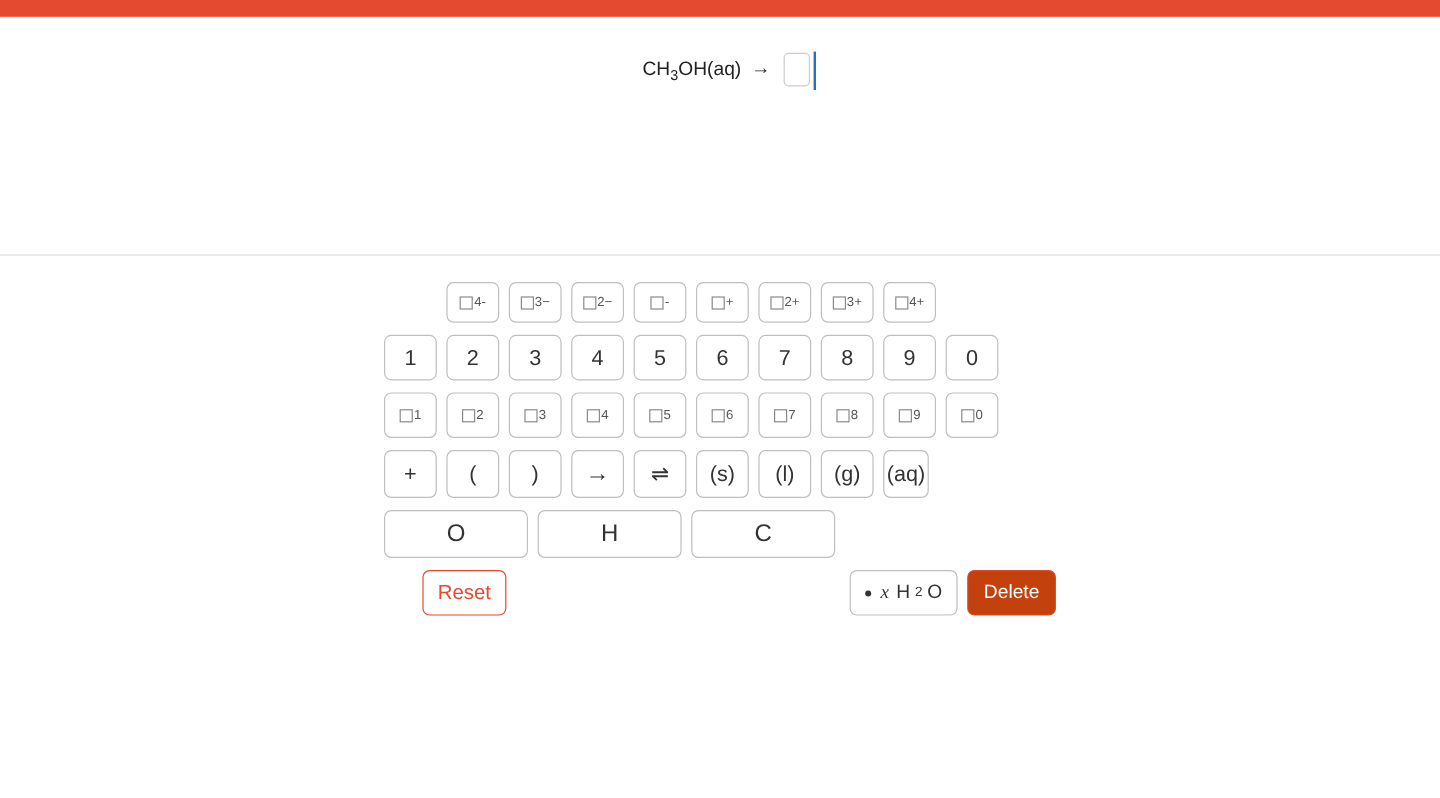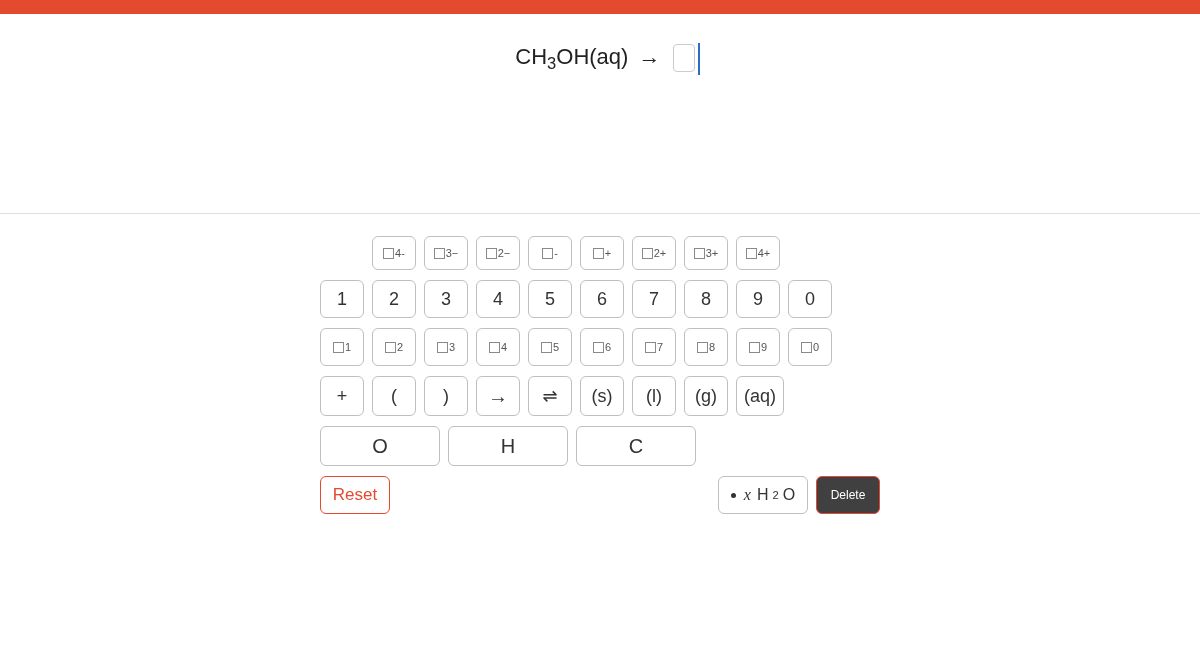--- a/index.html
+++ b/index.html
@@ -24,21 +24,21 @@
     padding-left: 10px;
   }
   .question-text {
     color: #6b6b6b;
     font-size: 20px;
     line-height: 1.35;
     margin-bottom: 18px;
   }
   .equation-row {
     text-align: center;
-    font-size: 22px;
+    font-size: 16px;
     color: #222;
     margin-bottom: 10px;
   }
   .equation-row .sub { font-size: 0.75em; vertical-align: sub; }
   .equation-row .arrow { margin: 0 4px; }
   .answer-box {
     display: inline-block;
     border: 1px solid #ccc;
     border-radius: 4px;
     width: 22px;
@@ -80,33 +80,33 @@
     display: flex;
     align-items: center;
     justify-content: center;
     font-size: 18px;
     color: #333;
     cursor: pointer;
     user-select: none;
   }
   .kbtn.sm { width: 44px; }
   .kbtn.charge-btn { width: 44px; height: 34px; font-size: 14px; }
-  .kbtn.wide54 { width: 48px; text-align: right; }
+  .kbtn.wide54 { width: 38px; text-align: right; }
   .kbtn.reset {
     border-color: #e44a2f;
     color: #e44a2f;
     width: 70px;
     font-size: 17px;
   }
   .kbtn.delete {
-    background: #404040;
+    background: #c2410c;
     border-color: #e44a2f;
     color: #fff;
-    width: 64px;
-    font-size: 12px;
+    width: 74px;
+    font-size: 16px;
   }
   .kbtn.xh2o {
     width: 90px;
     font-size: 16px;
     gap: 4px;
   }
   .kbtn .dot {
     width: 5px; height: 5px; background: #333; border-radius: 50%;
     display: inline-block; margin-right: 4px;
   }
@@ -125,21 +125,21 @@
     color: #555;
   }
   .sub-txt {
     font-size: 11px;
     vertical-align: sub;
     margin-left: 1px;
     color: #555;
   }
   .row4 .kbtn { height: 40px; }
   .row5 .kbtn { height: 40px; }
-  .row6 { margin-top: 4px; align-items: center; }
+  .row6 { margin-top: 4px; align-items: center; margin-left: 32px; }
   .spacer { flex: 1; }
   .elem-btn { width: 120px; font-size: 20px; }
   .arrow-sym { font-size: 20px; }
   .eq-arrow { font-size: 18px; }
 </style>
 </head>
 <body>
 
 <div class="top-bar"></div>
 

